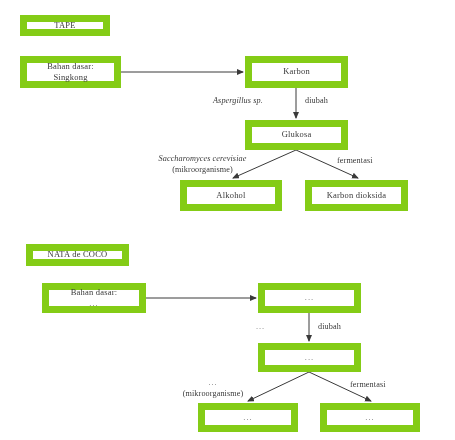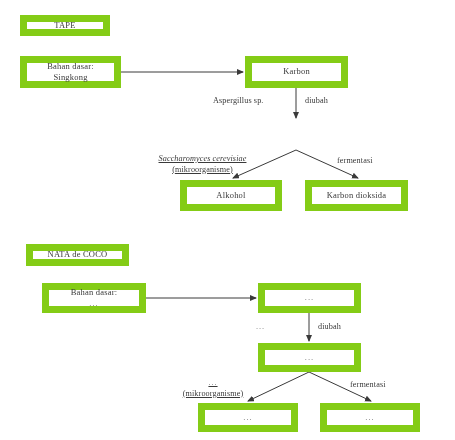--- a/index.html
+++ b/index.html
@@ -49,24 +49,24 @@
   .label {
     position: absolute;
     font-size: 8.2px;
     line-height: 1.3;
     color: #3a3a3a;
     white-space: nowrap;
     text-align: center;
     letter-spacing: 0.1px;
   }
   .label.italic {
+    font-style: italic;
   }
   .label.two-line {
     text-align: center;
-    text-decoration: underline;
   }
   .label .sp-italic {
     font-style: italic;
     display: block;
   }
   .label .sp-roman {
     font-style: normal;
     display: block;
   }
   .dots {
@@ -117,20 +117,23 @@
   </div>
 
   <div class="label italic" style="left:213px; top:96px;">
     <span>Aspergillus sp.</span>
   </div>
 
   <div class="label" style="left:305px; top:96px;">
     <span>diubah</span>
   </div>
 
+  <div class="node" style="left:245px; top:120px; width:103px; height:30px;">
+    <span>Glukosa</span>
+  </div>
 
   <div class="label two-line" style="left:140px; top:154px; width:125px;">
     <span class="sp-italic">Saccharomyces cerevisiae</span>
     <span class="sp-roman">(mikroorganisme)</span>
   </div>
 
   <div class="label" style="left:337px; top:156px;">
     <span>fermentasi</span>
   </div>
 

